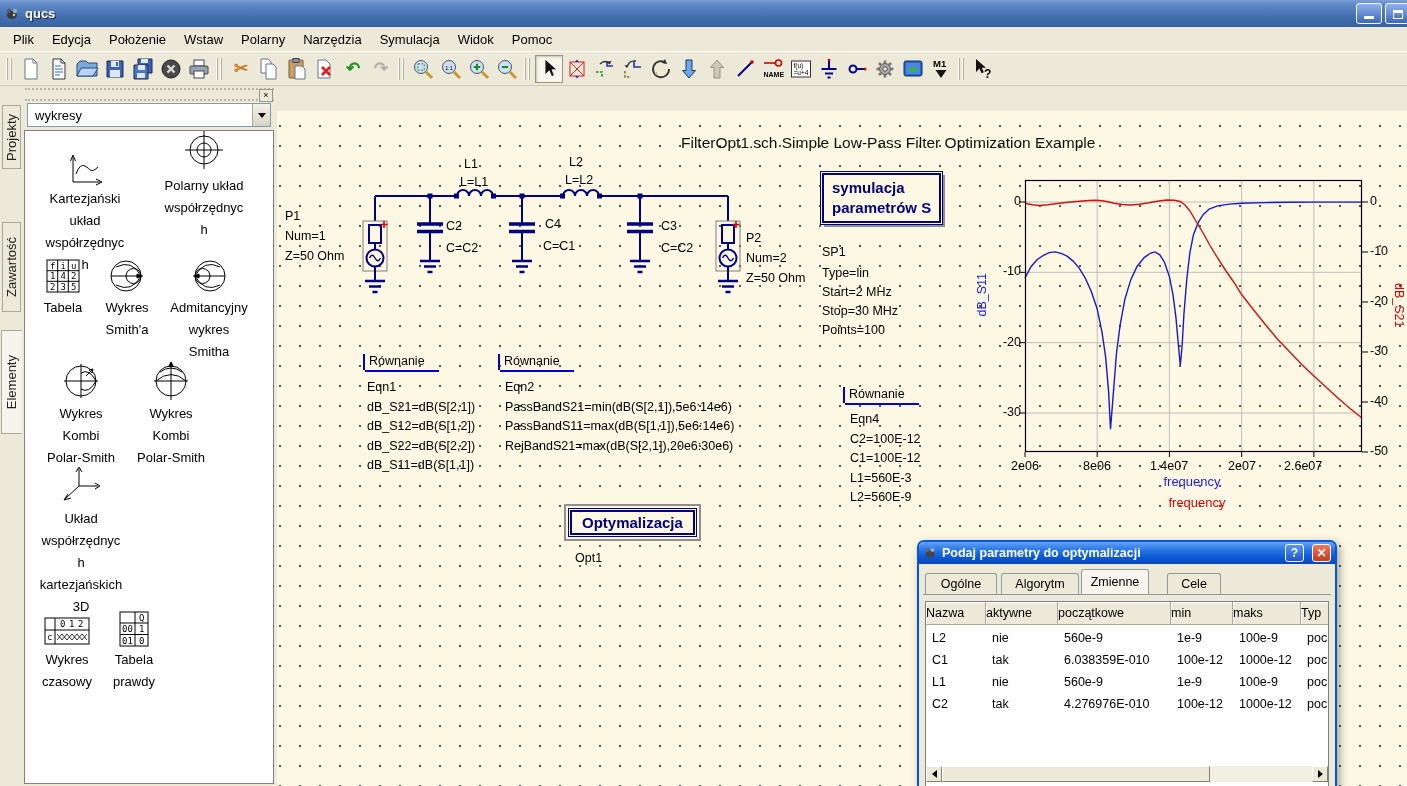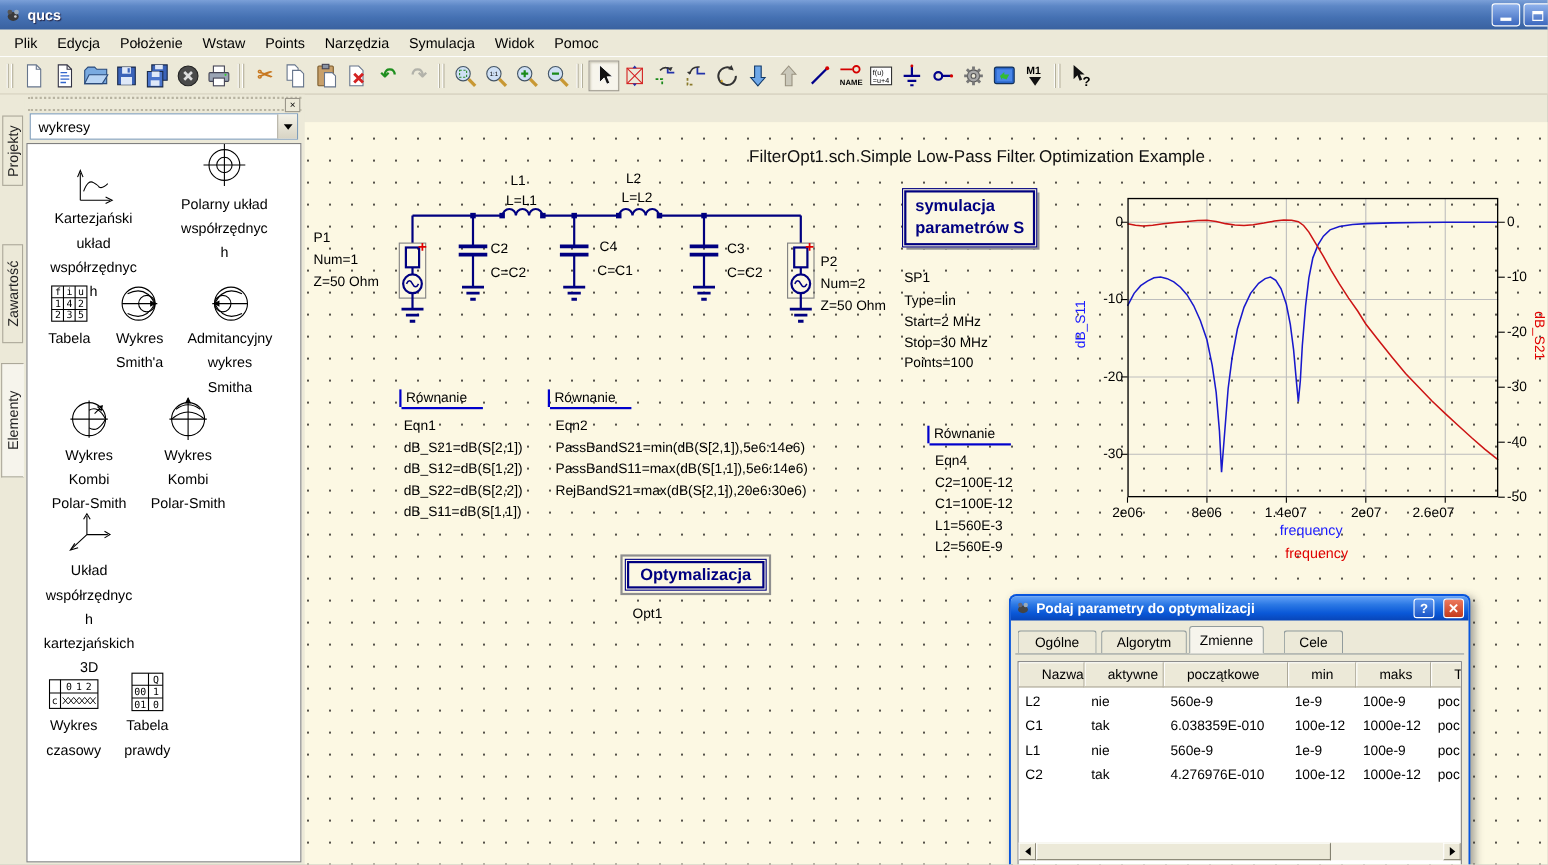--- a/index.html
+++ b/index.html
@@ -104,21 +104,21 @@
   .dbtn.q { background:linear-gradient(180deg,#5a96f0,#1a55c8); margin-left:auto; }
   .dbtn.x { background:linear-gradient(180deg,#ee7a5e,#c33a1c); margin-left:3px; }
   .dtabs { position:absolute; left:6px; right:4px; top:28px; height:24px; }
   .dtab2 { position:absolute; bottom:0; height:21px; background:#ECE9D8; border:1px solid #919B9C;
     border-bottom:none; border-radius:3px 3px 0 0; font-size:12.5px; text-align:center; padding-top:3px; color:#000; }
   .dtab2.active { height:25px; background:#F6F4EC; z-index:2; padding-top:5px; }
   .dpane { position:absolute; left:4px; right:4px; top:52px; bottom:0; border-top:1px solid #919B9C; }
   .dtablewrap { position:absolute; left:2px; top:6px; width:404px; height:188px; background:#fff;
     border:1px solid #808080; overflow:hidden; }
   .th { position:absolute; top:0; height:23px; background:#ECE9D8; border-right:1px solid #ACA899;
-    border-bottom:1px solid #ACA899; box-shadow:inset 1px 1px 0 #fff; font-size:12.5px; padding:4px 0 0 21px; color:#000; }
+    border-bottom:1px solid #ACA899; box-shadow:inset 1px 1px 0 #fff; font-size:12.5px; padding:4px 0 0 0; color:#000; }
   .td { position:absolute; height:22px; font-size:12.5px; padding:4px 0 0 6px; color:#000; white-space:nowrap; overflow:hidden; }
   .hscroll { position:absolute; left:0; width:402px; top:164px; height:16px; background:#F2F0E3; }
   .sbtn { position:absolute; top:0; width:16px; height:16px; background:#ECE9D8; border:1px solid #fff;
     border-right-color:#848170; border-bottom-color:#848170; display:flex; align-items:center; justify-content:center; }
   .tri-l { width:0; height:0; border-top:4px solid transparent; border-bottom:4px solid transparent; border-right:5px solid #000; }
   .tri-r { width:0; height:0; border-top:4px solid transparent; border-bottom:4px solid transparent; border-left:5px solid #000; }
   .sthumb { position:absolute; top:0; left:16px; width:268px; height:16px; background:#ECE9D8;
     border:1px solid #fff; border-right-color:#848170; border-bottom-color:#848170; }
 </style>
 </head>
@@ -142,21 +142,21 @@
           <span class="maxbox"></span>
         </div>
     </div>
   </div>
 
   <div class="menubar">
     <span>Plik</span>
     <span>Edycja</span>
     <span>Położenie</span>
     <span>Wstaw</span>
-    <span>Points</span>
+    <span>Polarny</span>
     <span>Narzędzia</span>
     <span>Symulacja</span>
     <span>Widok</span>
     <span>Pomoc</span>
   </div>
 
   <div class="toolbar">
     <div class="tsep">
         <i></i>
         <i></i>

